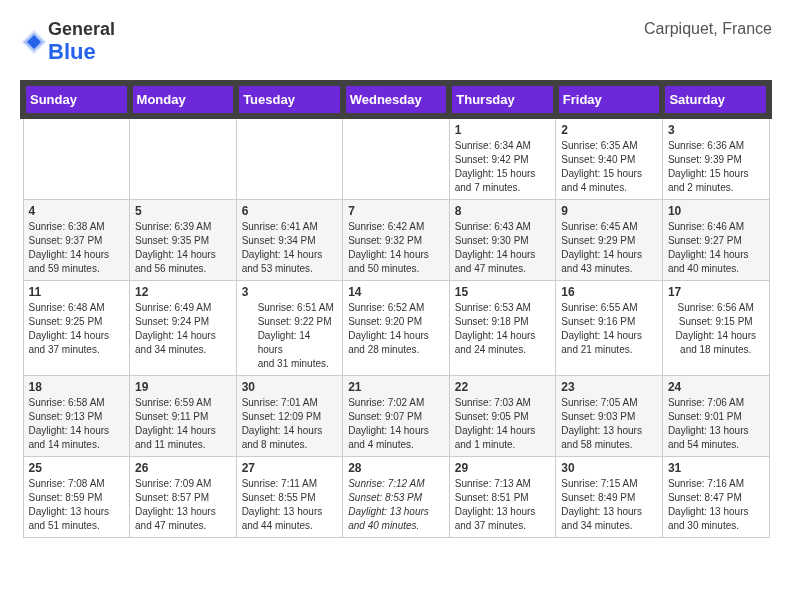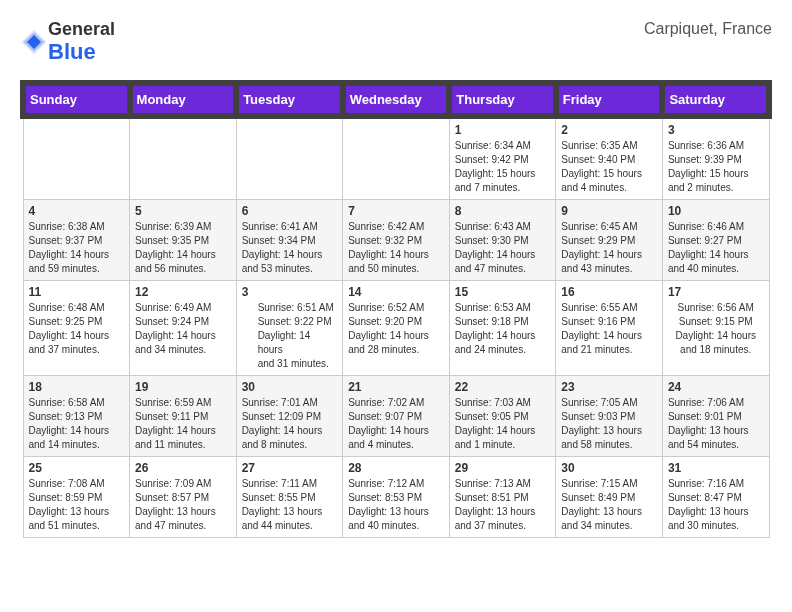--- a/index.html
+++ b/index.html
@@ -326,21 +326,21 @@
         </td>
         <td>
           <span class="day-num">27</span>
           <div class="day-info" style="white-space: pre-line;">Sunrise: 7:11 AM
 Sunset: 8:55 PM
 Daylight: 13 hours
 and 44 minutes.</div>
         </td>
         <td>
           <span class="day-num">28</span>
-          <div class="day-info" style="white-space: pre-line;">Sunrise: 7:12 AM
+          <div class="day-info" style="white-space: pre-line; font-style: italic;">Sunrise: 7:12 AM
 Sunset: 8:53 PM
 Daylight: 13 hours
 and 40 minutes.</div>
         </td>
         <td>
           <span class="day-num">29</span>
           <div class="day-info" style="white-space: pre-line;">Sunrise: 7:13 AM
 Sunset: 8:51 PM
 Daylight: 13 hours
 and 37 minutes.</div>

